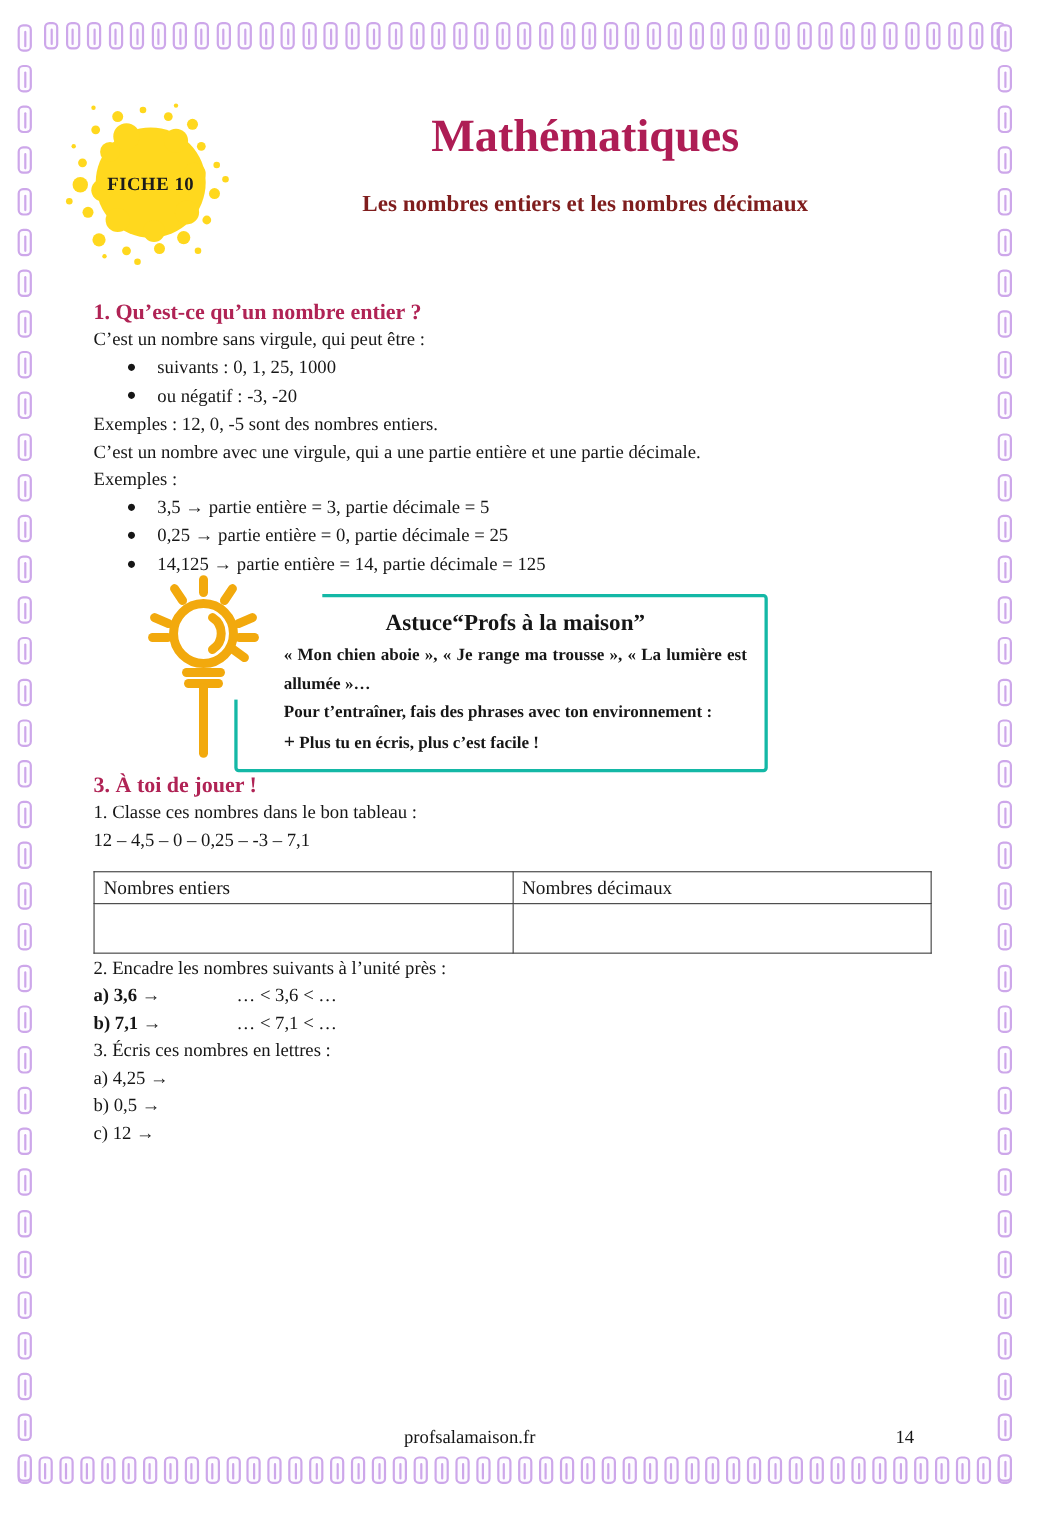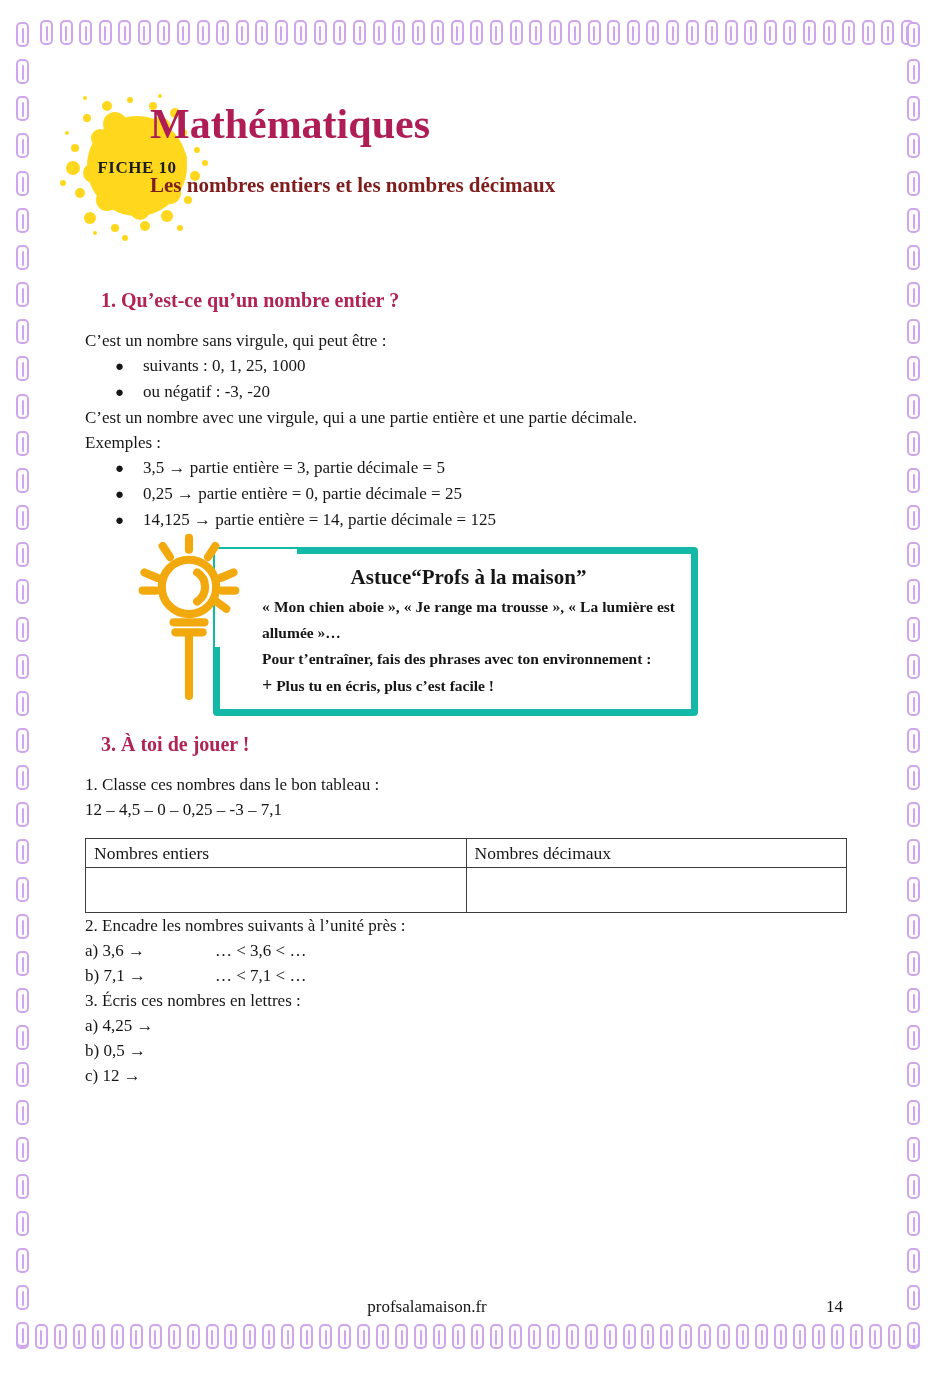--- a/index.html
+++ b/index.html
@@ -27,47 +27,47 @@
     content:"";position:absolute;left:50%;margin-left:-2px;
     top:2px;width:4px;height:4px;background:#ffffff;border-radius:50%;
   }
   .border-top{position:absolute;top:20px;left:40px;right:36px;display:flex;justify-content:space-between;}
   .border-bottom{position:absolute;top:1324px;left:16px;right:30px;display:flex;justify-content:space-between;}
   .border-left{position:absolute;left:16px;top:22px;height:1326px;display:flex;flex-direction:column;justify-content:space-between;}
   .border-right{position:absolute;right:30px;top:22px;height:1326px;display:flex;flex-direction:column;justify-content:space-between;}
 
   
   .logo{position:absolute;left:55px;top:88px;width:170px;height:160px;}
-  .titles{position:absolute;left:150px;right:36px;top:100px;text-align:left;}
+  .titles{position:absolute;left:150px;right:36px;top:100px;text-align:center;}
   .doc-title{
     font-size:42px;line-height:48px;font-weight:bold;color:#ae1d55;margin:0;
   }
   .doc-subtitle{
     font-size:21px;line-height:26px;font-weight:bold;color:#7f1d1d;margin:24px 0 0 0;
   }
 
   
   .content{position:absolute;left:85px;right:103px;top:272px;}
   .content p{font-size:17px;line-height:25px;margin:0;}
   h2.sec{
-    font-size:20px;line-height:24px;margin:16px;color:#b02355;font-weight:bold;
+    font-size:20px;line-height:24px;margin:0;color:#b02355;font-weight:bold;
   }
   ul.blist{list-style:none;margin:0;padding:0;}
   ul.blist li{position:relative;padding-left:58px;font-size:17px;line-height:26px;}
   ul.blist li .dot{position:absolute;left:30px;top:0;font-size:15px;}
   .mt28{margin-top:28px;} .mt20{margin-top:20px;} .mt16{margin-top:16px;}
   .mt26{margin-top:26px;} .mt18{margin-top:18px;}
   .mt6{margin-top:6px;} .mt2{margin-top:2px;} .mt30{margin-top:30px;}
 
   
   .astuce{
     position:relative;
     margin-top:14px;margin-left:128px;
     width:485px;box-sizing:border-box;
-    border:7px solid #14b8a6;border-radius:4px;
+    border:3px solid #14b8a6;border-radius:4px;
     padding:6px 16px 10px 42px;
     min-height:148px;
     font-family:Liberation Serif, serif;
   }
   .astuce .mask-top{position:absolute;top:-5px;left:-5px;width:82px;height:6px;background:#fff;}
   .astuce .mask-left{position:absolute;top:-5px;left:-5px;width:6px;height:98px;background:#fff;}
   .bulb{position:absolute;left:-90px;top:-26px;}
   .astuce-title{
     font-size:21px;line-height:30px;font-weight:bold;text-align:center;margin:2px 0 2px 0;
   }
@@ -79,26 +79,26 @@
   
   table.classify{
     width:100%;border-collapse:collapse;margin-top:16px;
   }
   table.classify th{
     border:1.5px solid #3c3c3c;font-size:17.5px;font-weight:normal;
     text-align:left;padding:2px 8px;height:24px;
   }
   table.classify td{border:1.5px solid #3c3c3c;height:42px;}
   .centered-nums{padding-right:70px;font-size:17px;line-height:25px;}
-  .ex-line .prefix{display:inline-block;width:130px;}
+  .ex-line .prefix{display:inline-block;width:130px;font-weight:bold;}
 
   
   .footer{position:absolute;left:85px;right:103px;bottom:66px;font-size:17px;line-height:22px;}
   .footer .site{text-align:center;margin-right:78px;}
-  .footer .pageno{position:absolute;right:4px;top:0;}
+  .footer .pageno{position:absolute;right:16px;top:0;}
 </style>
 </head>
 <body>
 
 <div class="page">
 
   <div class="border-top" id="btop">
       <span class="clip"></span>
       <span class="clip"></span>
       <span class="clip"></span>
@@ -319,20 +319,21 @@
   </div>
 
   <div class="content">
 
     <h2 class="sec">1. Qu’est-ce qu’un nombre entier ?</h2>
     <p class="mt28">C’est un nombre sans virgule, qui peut être :</p>
     <ul class="blist mt20">
       <li><span class="dot">●</span><span>suivants : 0, 1, 25, 1000</span></li>
       <li><span class="dot">●</span><span>ou négatif : -3, -20</span></li>
     </ul>
+    <p class="mt16">Exemples : 12, 0, -5 sont des nombres entiers.</p>
 
     <p class="mt28">C’est un nombre avec une virgule, qui a une partie entière et une partie décimale.</p>
     <p class="mt20">Exemples :</p>
     <ul class="blist mt18">
       <li><span class="dot">●</span><span>3,5 → partie entière = 3, partie décimale = 5</span></li>
       <li><span class="dot">●</span><span>0,25 → partie entière = 0, partie décimale = 25</span></li>
       <li><span class="dot">●</span><span>14,125 → partie entière = 14, partie décimale = 125</span></li>
     </ul>
 
     <div class="astuce">

